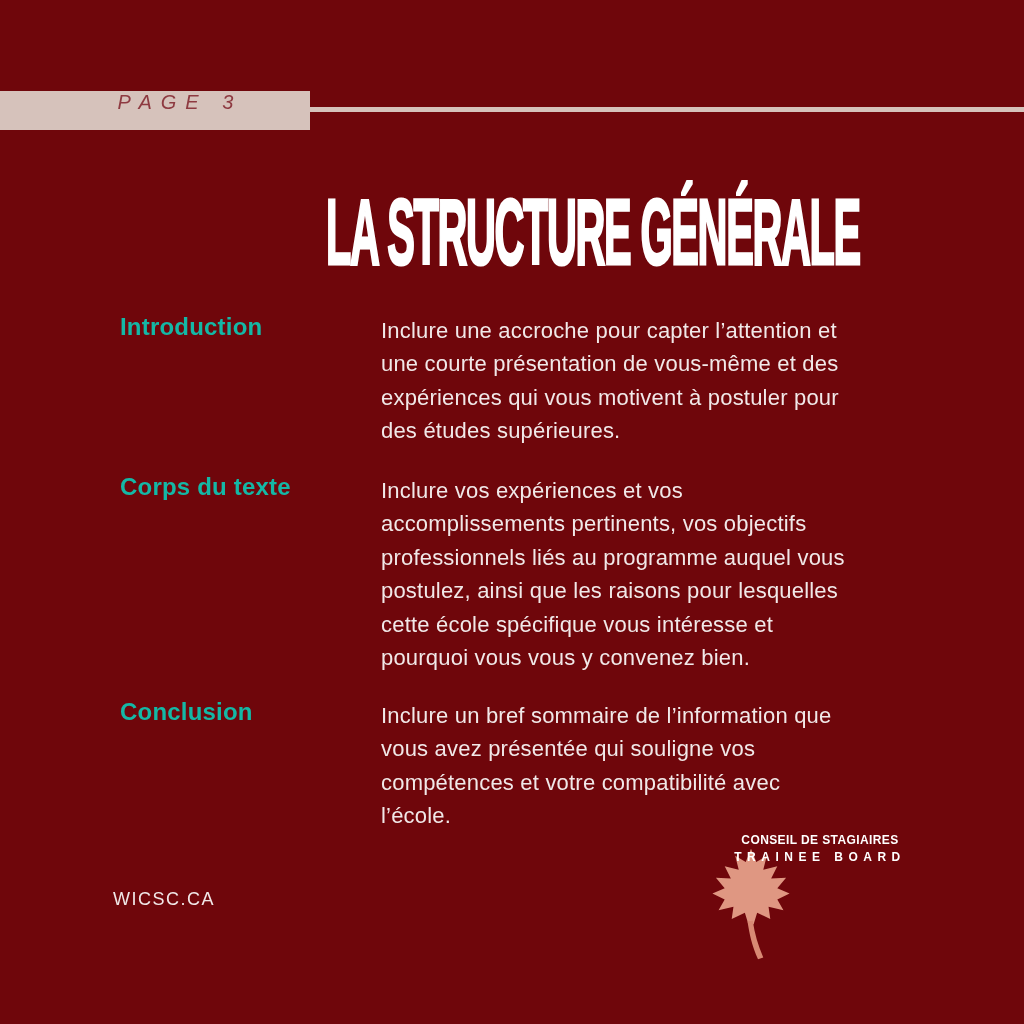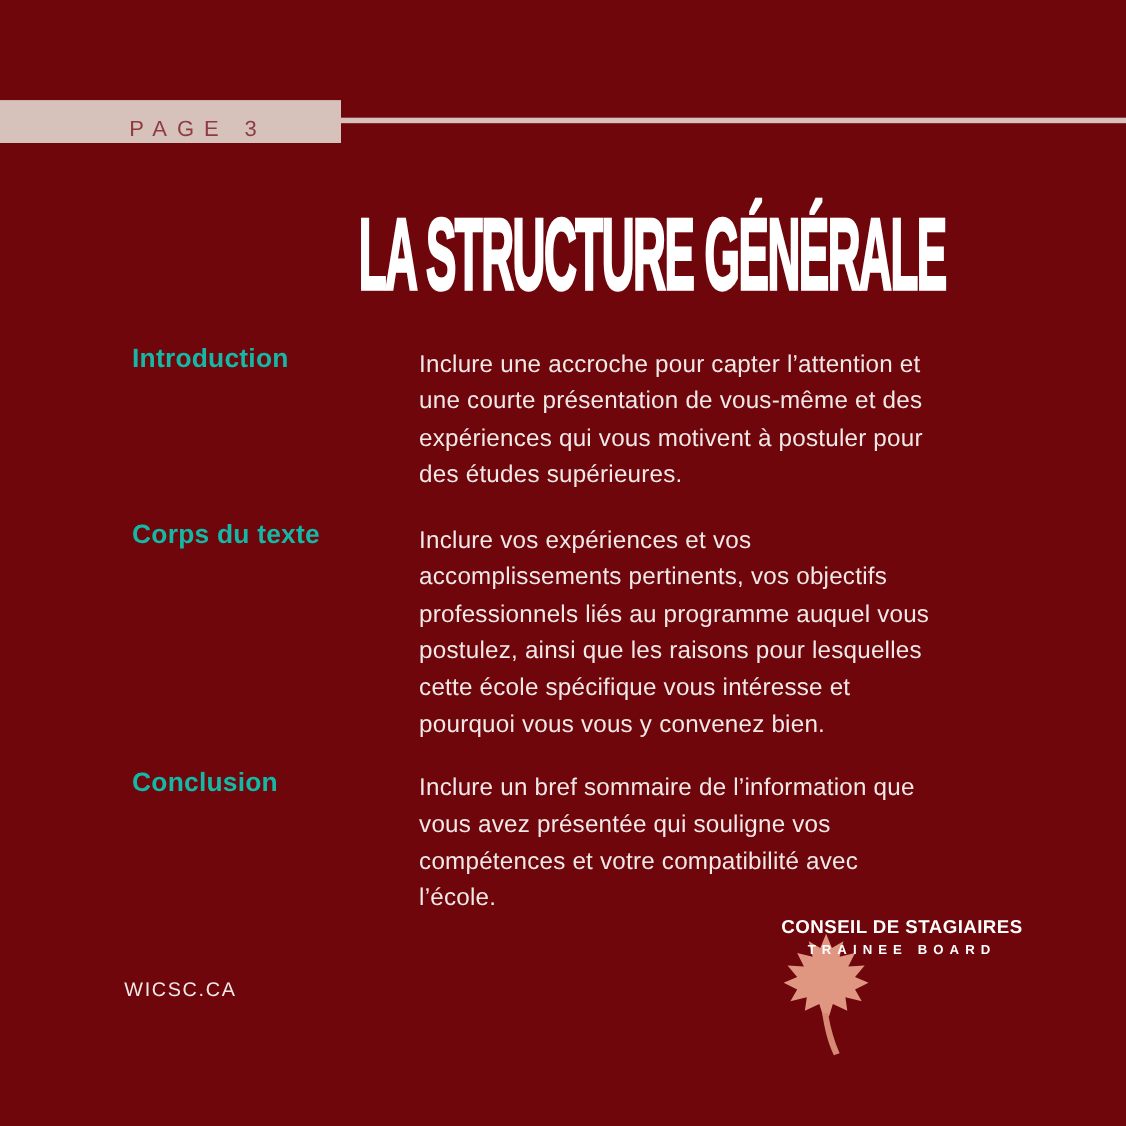--- a/index.html
+++ b/index.html
@@ -7,22 +7,23 @@
   body { font-family:"Liberation Sans", sans-serif; }
 
   .slide {
     position:relative; width:1024px; height:1024px;
     background:#6F060B; overflow:hidden; color:#fff;
   }
 
   
   .page-band {
     position:absolute; top:91px; left:0; width:310px; height:39px;
-    background:#D6C2BB; display:flex; align-items:flex-end; justify-content:center;
+    background:#D6C2BB; display:flex; align-items:flex-start; justify-content:center;
     padding-left:50px;
+    font-style:italic;
   }
   .page-band span {
     color:#8E3A41; font-size:20px; letter-spacing:9px; font-weight:400;
   }
   .top-line {
     position:absolute; top:107px; left:302px; right:0; height:5px;
     background:#D6C2BB;
   }
 
   
@@ -60,21 +61,21 @@
   .logo {
     position:absolute; left:700px; top:833px; width:240px;
     text-align:center;
   }
   .leaf {
     position:absolute; left:6px; top:14px; width:90px; height:114px;
     opacity:0.93; z-index:0;
   }
   .logo-top {
     position:relative; z-index:1;
-    font-size:17px; font-weight:700; letter-spacing:0.4px; color:#FFFFFF;
+    font-size:12px; font-weight:700; letter-spacing:0.4px; color:#FFFFFF;
     white-space:nowrap;
   }
   .logo-brand {
     position:relative; z-index:1;
     font-size:53px; font-weight:700; letter-spacing:-1px; line-height:1.05;
     margin-top:1px; white-space:nowrap;
   }
   .logo-brand .white { color:#FFFFFF; }
   .logo-brand .red { color:#CC2418; }
   .logo-bottom {

